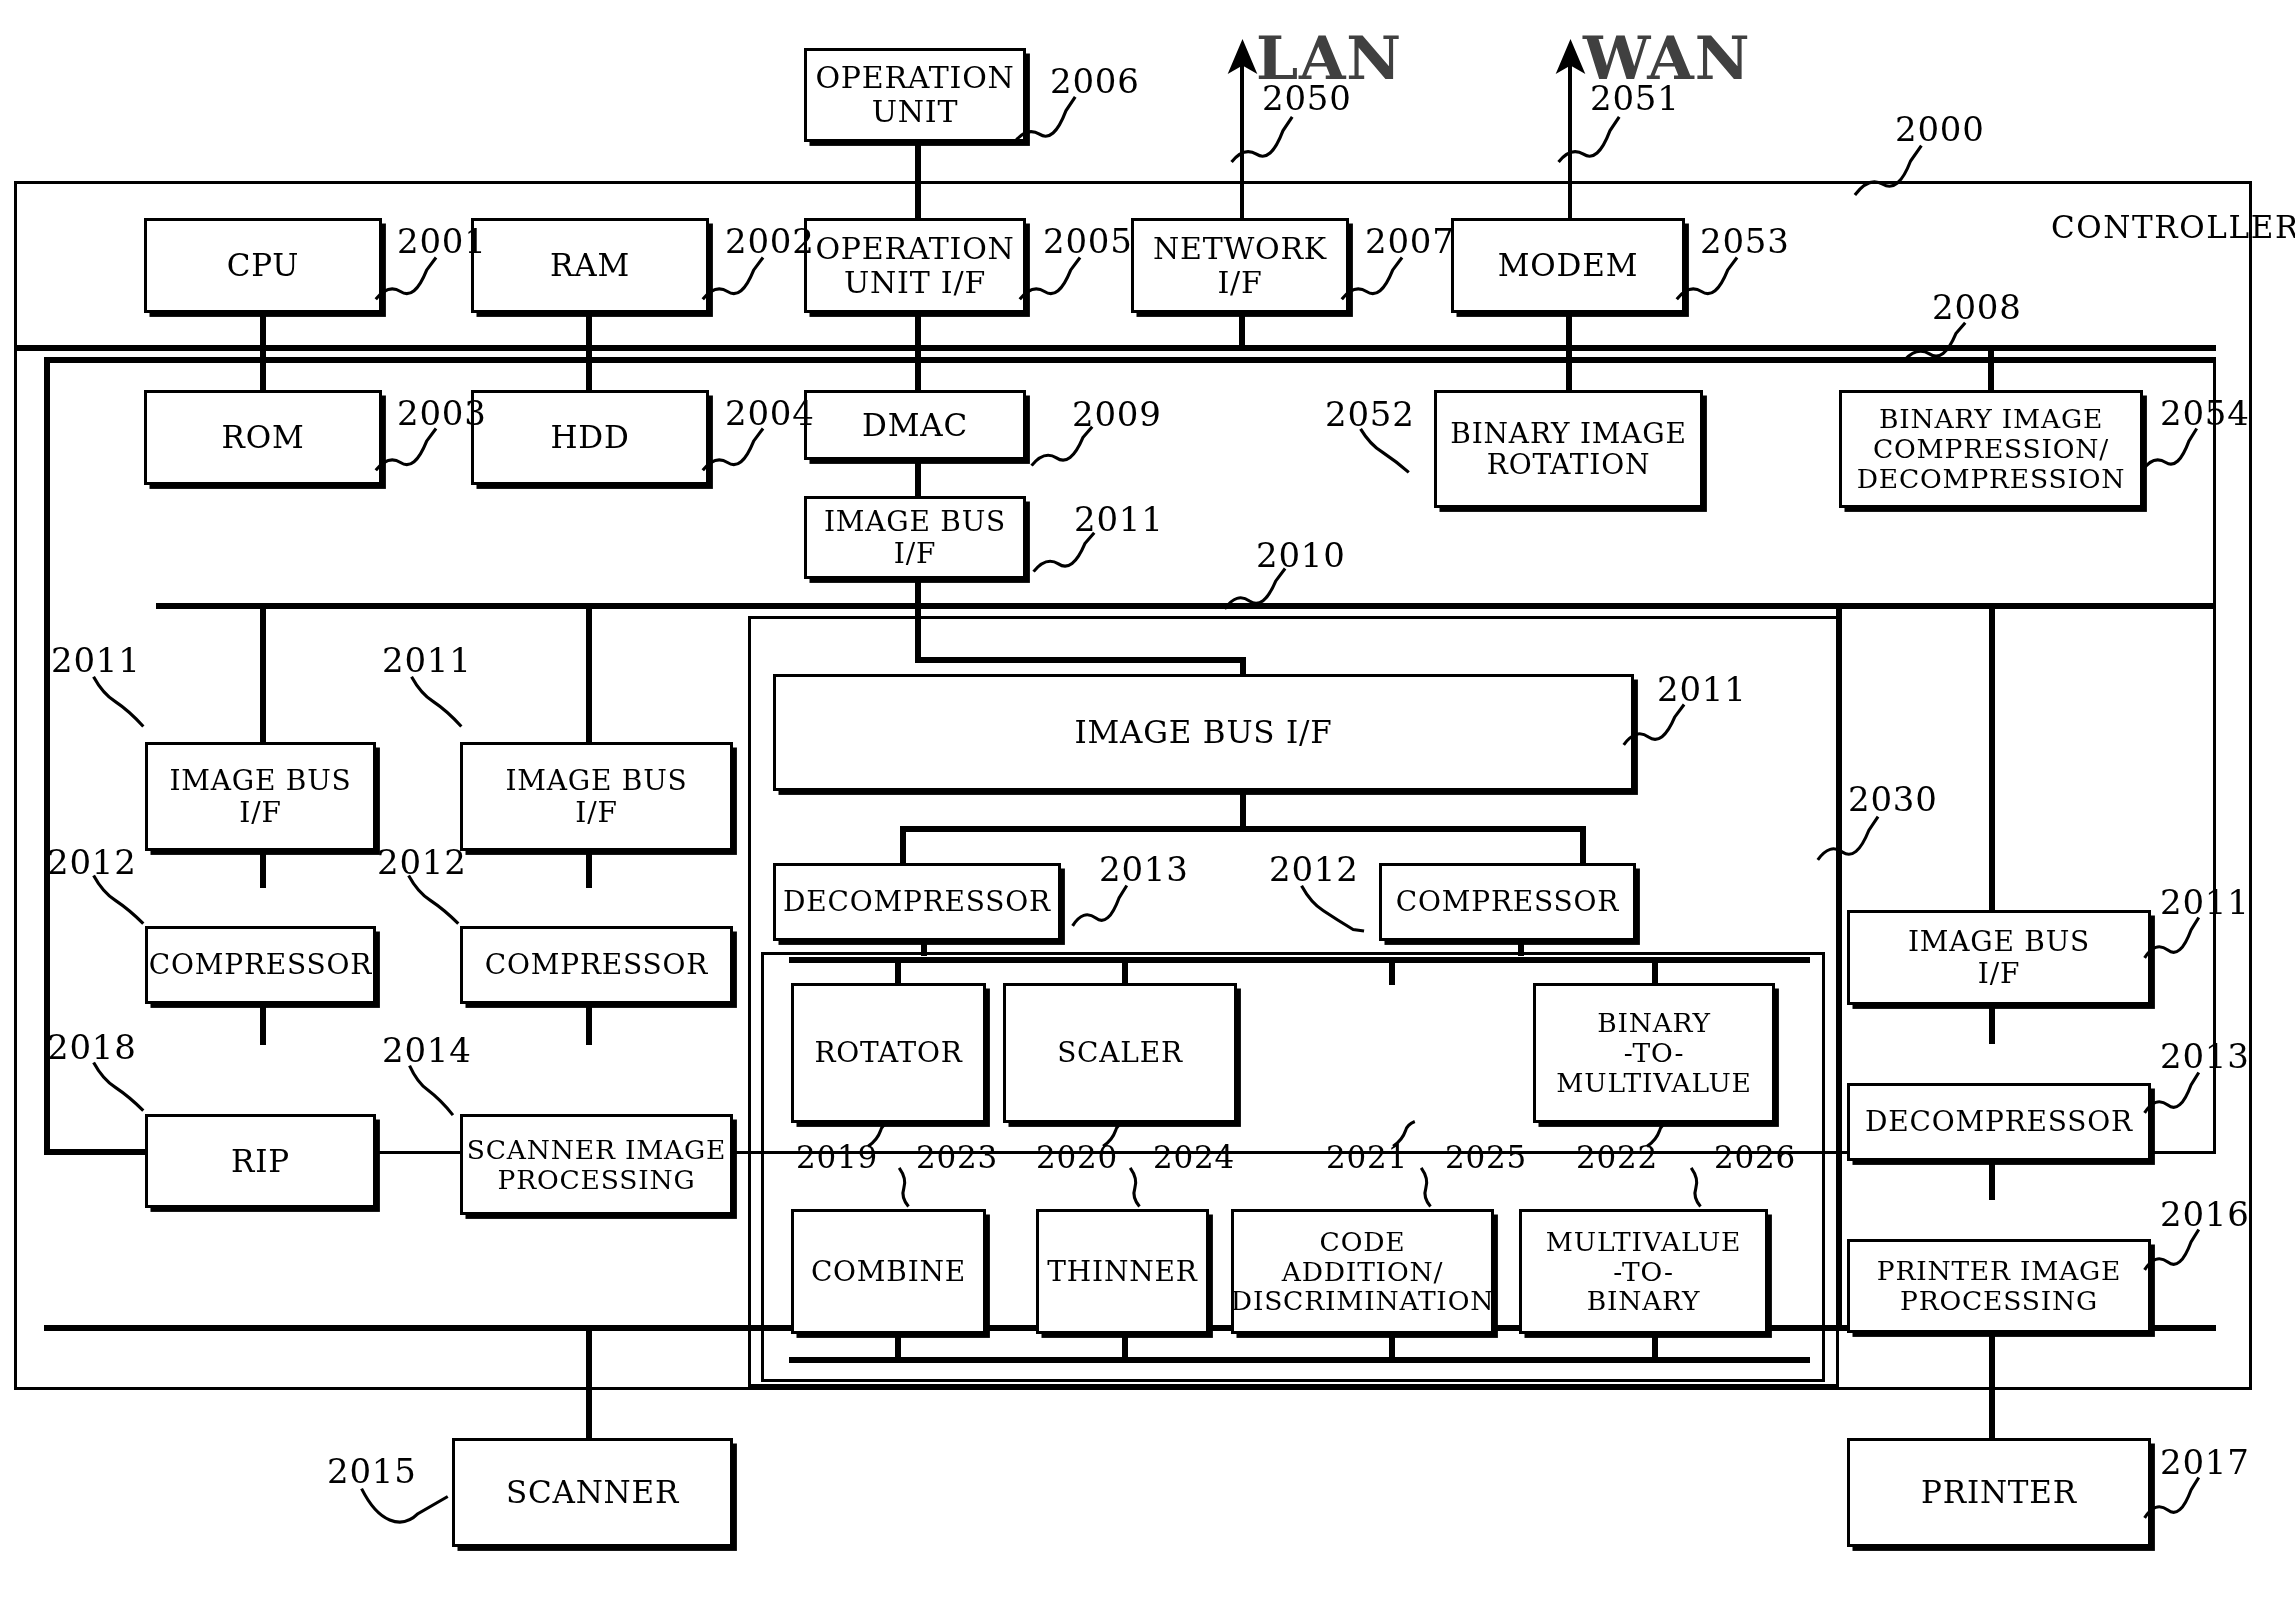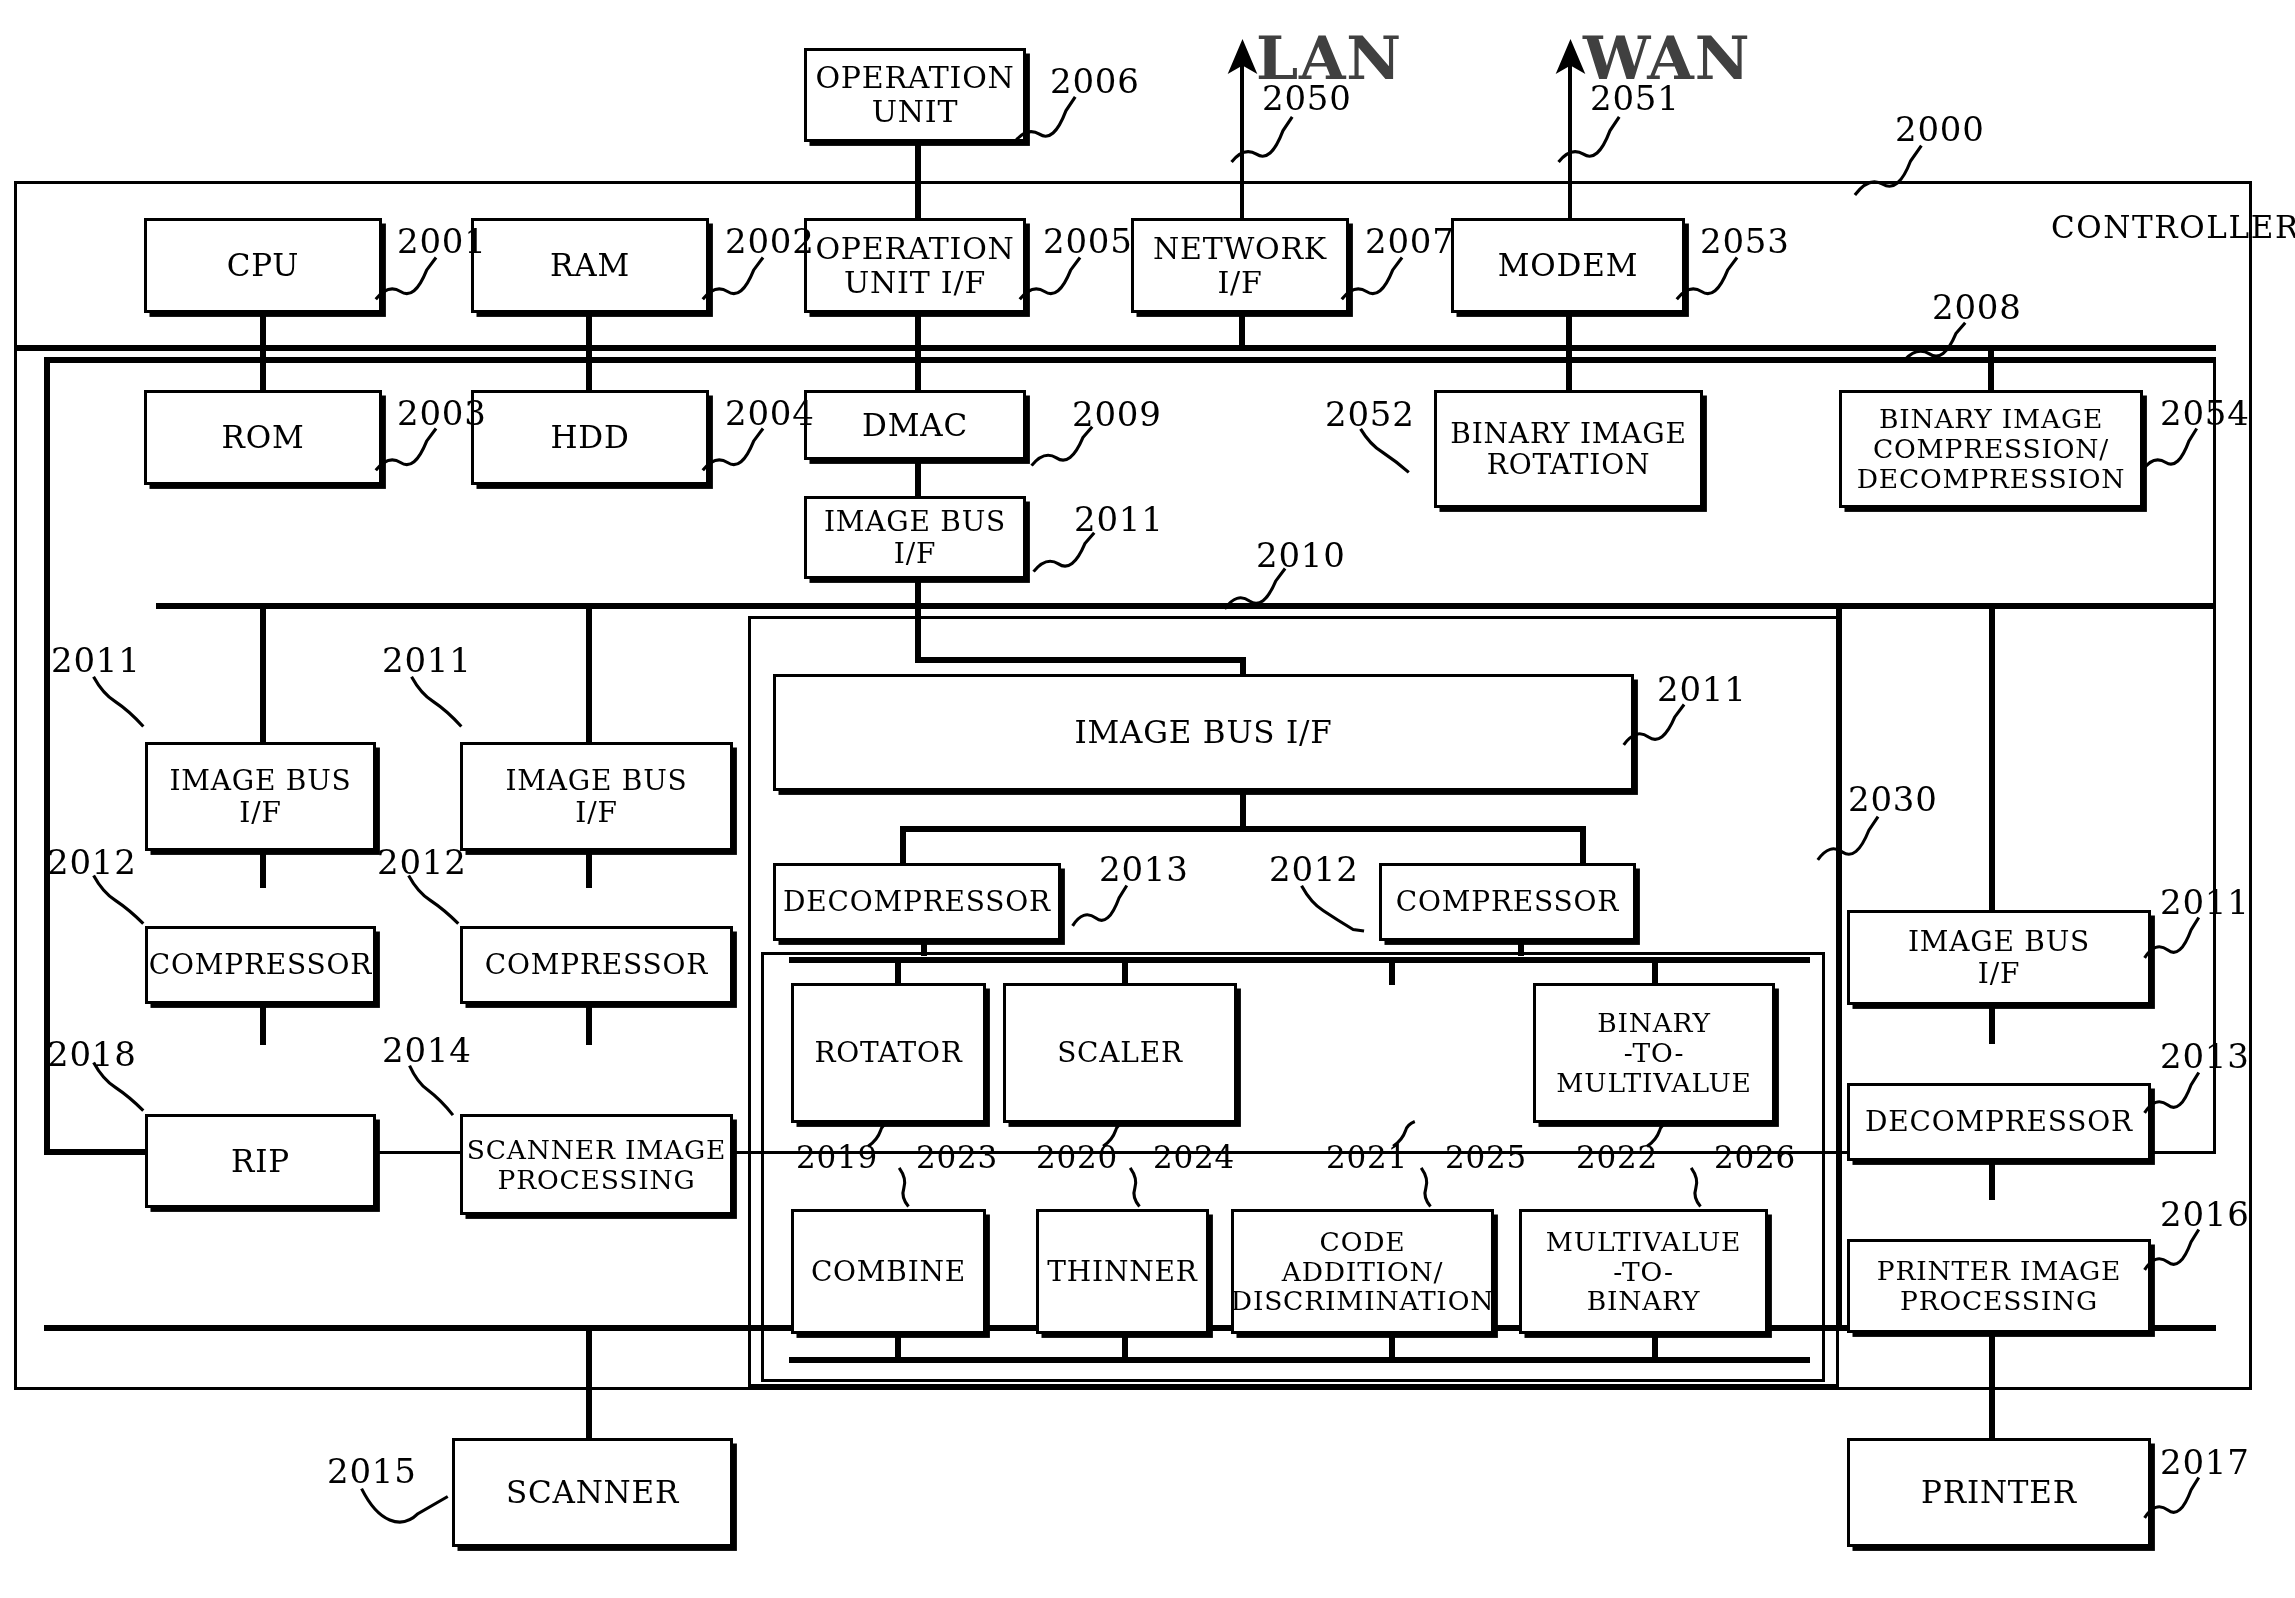--- a/index.html
+++ b/index.html
@@ -398,21 +398,21 @@
   <div class="ref" style="left:47px;top:842px;">2012</div>
   <svg class="leader" style="left:92px;top:874px;" width="70" height="59" viewBox="0 0 90 76">
     <path d="M2,2 Q14,24 30,34 Q48,46 66,64" stroke="#000" stroke-width="4" fill="none"></path>
   </svg>
 
   <div class="ref" style="left:377px;top:842px;">2012</div>
   <svg class="leader" style="left:407px;top:874px;" width="70" height="59" viewBox="0 0 90 76">
     <path d="M2,2 Q14,24 30,34 Q48,46 66,64" stroke="#000" stroke-width="4" fill="none"></path>
   </svg>
 
-  <div class="ref" style="left:47px;top:1027px;margin-top:7px;">2018</div>
+  <div class="ref" style="left:47px;top:1027px;">2018</div>
   <svg class="leader" style="left:92px;top:1061px;" width="70" height="59" viewBox="0 0 90 76">
     <path d="M2,2 Q14,24 30,34 Q48,46 66,64" stroke="#000" stroke-width="4" fill="none"></path>
   </svg>
 
   <div class="ref" style="left:382px;top:1030px;">2014</div>
   <svg class="leader" style="left:408px;top:1064px;" width="62" height="62" viewBox="0 0 80 80">
     <path d="M2,2 Q12,24 26,34 Q42,46 58,66" stroke="#000" stroke-width="4" fill="none"></path>
   </svg>
 
   <div class="ref" style="left:1657px;top:669px;">2011</div>

